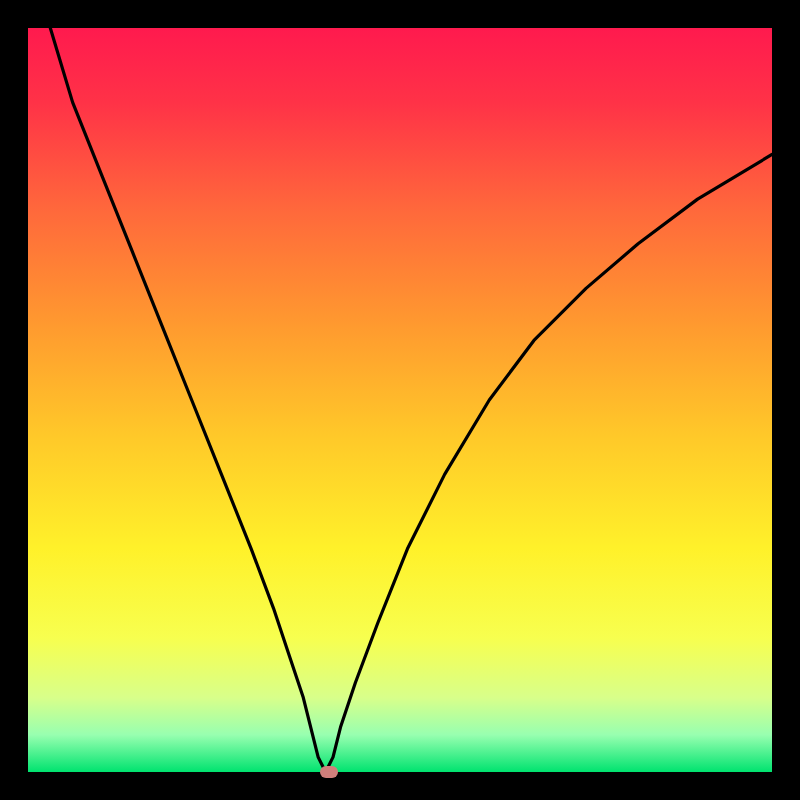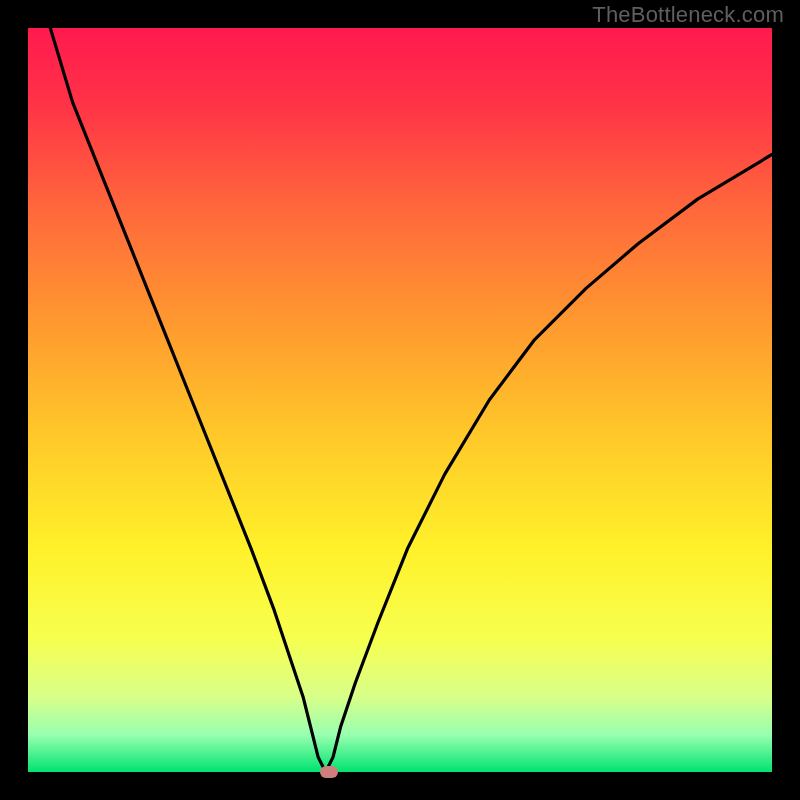--- a/index.html
+++ b/index.html
@@ -49,21 +49,20 @@
     border-radius: 6px;
     transform: translate(-50%, -50%);
     z-index: 5;
   }
 </style>
 </head>
 <body>
 
 <div class="frame">
 
-  <div class="watermark">TheBottleneck.com</div>
 
   <div class="plot">
     <svg viewBox="0 0 744 744" preserveAspectRatio="none">
       <defs>
         <linearGradient id="bg-grad" x1="0" y1="0" x2="0" y2="1">
         <stop offset="0.00%" stop-color="#ff1a4e"></stop>
             <stop offset="10.00%" stop-color="#ff3247"></stop>
             <stop offset="25.00%" stop-color="#ff6a3b"></stop>
             <stop offset="40.00%" stop-color="#ff9a2f"></stop>
             <stop offset="55.00%" stop-color="#ffc929"></stop>

